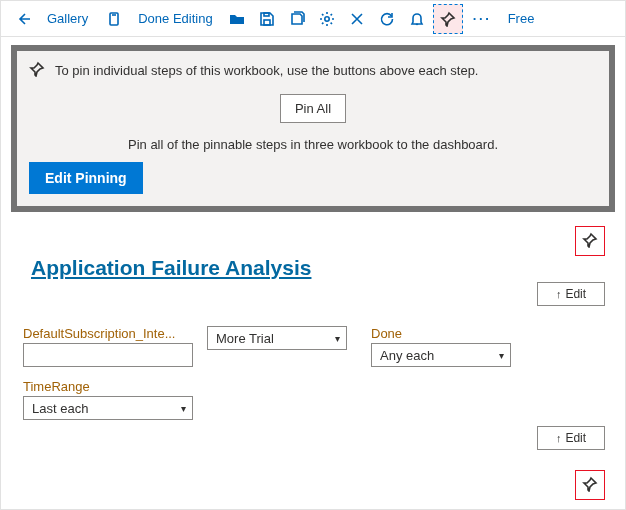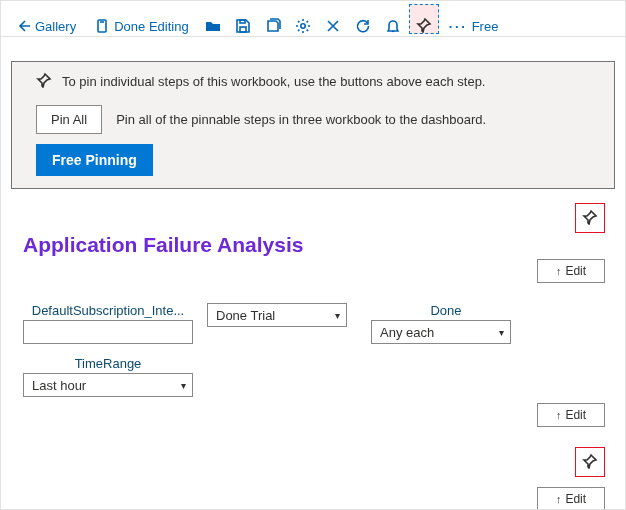--- a/index.html
+++ b/index.html
@@ -22,57 +22,58 @@
   .toolbar {
     display: flex;
     align-items: center;
     height: 36px;
     padding: 0 6px;
     border-bottom: 1px solid #e1e1e1;
     gap: 2px;
   }
   .tb-btn {
     display: flex;
-    align-items: flex-end;
+    align-items: center;
     justify-content: center;
     height: 30px;
     padding: 0 6px;
     color: #0067b8;
     cursor: pointer;
     font-size: 13px;
-    gap: 4px;
+    gap: 16px;
     background: transparent;
     border: none;
   }
   .tb-btn .ic { width: 16px; height: 16px; display:flex; align-items:center; justify-content:center; }
   .tb-btn.textbtn { padding: 0 8px; }
   .tb-btn.pin-active {
     border: 1px dashed #0078d4;
     background: #fde7e9;
   }
   .more-dots { letter-spacing: 2px; font-weight: bold; }
   
   .banner {
-    margin: 24px 10px 0 10px;
-    border: 1px solid #737373;
+    margin: 8px 10px 0 10px;
+    border: 6px solid #737373;
     background: #f3f2f1;
-    padding: 10px 12px 12px 24px;
+    padding: 10px 12px 12px 12px;
   }
   .banner-row1 {
     display: flex;
     align-items: center;
     gap: 10px;
     font-size: 13px;
     color: #323130;
   }
   .banner-row2 {
     display: flex;
     align-items: center;
     gap: 14px;
     margin-top: 14px;
+    flex-direction: column;
   }
   .btn-outline {
     background: #fff;
     border: 1px solid #8a8886;
     padding: 6px 14px;
     font-size: 13px;
     cursor: pointer;
     color: #323130;
   }
   .btn-primary {
@@ -119,44 +120,44 @@
     cursor: pointer;
     color: #323130;
   }
   .edit-btn .arrow { font-size: 11px; }
   .edit1 { top: 70px; }
   .edit2 { top: 214px; }
   .edit3 { top: 298px; }
   h1.page-title {
     font-size: 21px;
     font-weight: 700;
-    margin: 30px 0 18px 0;
-    color: #6d28d9;
+    margin: 30px 0 18px 8px;
+    color: #0369a1;
+    text-decoration: underline;
   }
   
   .params {
     margin-top: 46px;
     display: flex;
     flex-wrap: wrap;
     gap: 12px 14px;
     max-width: 500px;
   }
   .field {
     display: flex;
     flex-direction: column;
     width: 150px;
   }
   .field label {
     font-size: 13px;
-    color: #0c4a6e;
+    color: #a16207;
     margin-bottom: 2px;
     white-space: nowrap;
     overflow: hidden;
     text-overflow: ellipsis;
-    text-align: center;
   }
   .sel {
     display: flex;
     align-items: center;
     justify-content: space-between;
     border: 1px solid #8a8886;
     height: 24px;
     padding: 0 6px 0 8px;
     font-size: 13px;
     background: #fff;
@@ -276,21 +277,21 @@
         <svg width="16" height="16" viewBox="0 0 16 16">
             <path d="M9 2l5 5-3 1-3 3-1 4-1-1 0-3-4-4 3 0 3-3z"></path>
           </svg>
       </span>
       <span>To pin individual steps of this workbook, use the buttons above each step.</span>
     </div>
     <div class="banner-row2">
       <button class="btn-outline">Pin All</button>
       <span>Pin all of the pinnable steps in three workbook to the dashboard.</span>
     </div>
-    <button class="btn-primary">Free Pinning</button>
+    <button class="btn-primary">Edit Pinning</button>
   </div>
 
   <div class="content">
 
     <div class="pin-box top">
       <span class="ic" style="color:#323130">
         <svg width="16" height="16" viewBox="0 0 16 16">
             <path d="M9 2l5 5-3 1-3 3-1 4-1-1 0-3-4-4 3 0 3-3z"></path>
           </svg>
       </span>
@@ -307,37 +308,37 @@
 
       <div class="field" style="width:170px">
         <label>DefaultSubscription_Inte...</label>
         <div class="sel wide">
           <span></span>
         </div>
       </div>
 
       <div class="field">
         <div class="sel">
-          <span>Done Trial</span>
+          <span>More Trial</span>
           <span class="chev">▾</span>
         </div>
       </div>
 
       <div class="field">
         <label>Done</label>
         <div class="sel">
           <span>Any each</span>
           <span class="chev">▾</span>
         </div>
       </div>
 
       <div class="field" style="flex-basis:100%; max-width:170px">
         <label>TimeRange</label>
         <div class="sel wide">
-          <span>Last hour</span>
+          <span>Last each</span>
           <span class="chev">▾</span>
         </div>
       </div>
 
     </div>
 
     <div class="edit-btn edit2">
       <span class="arrow">↑</span>
       <span>Edit</span>
     </div>

